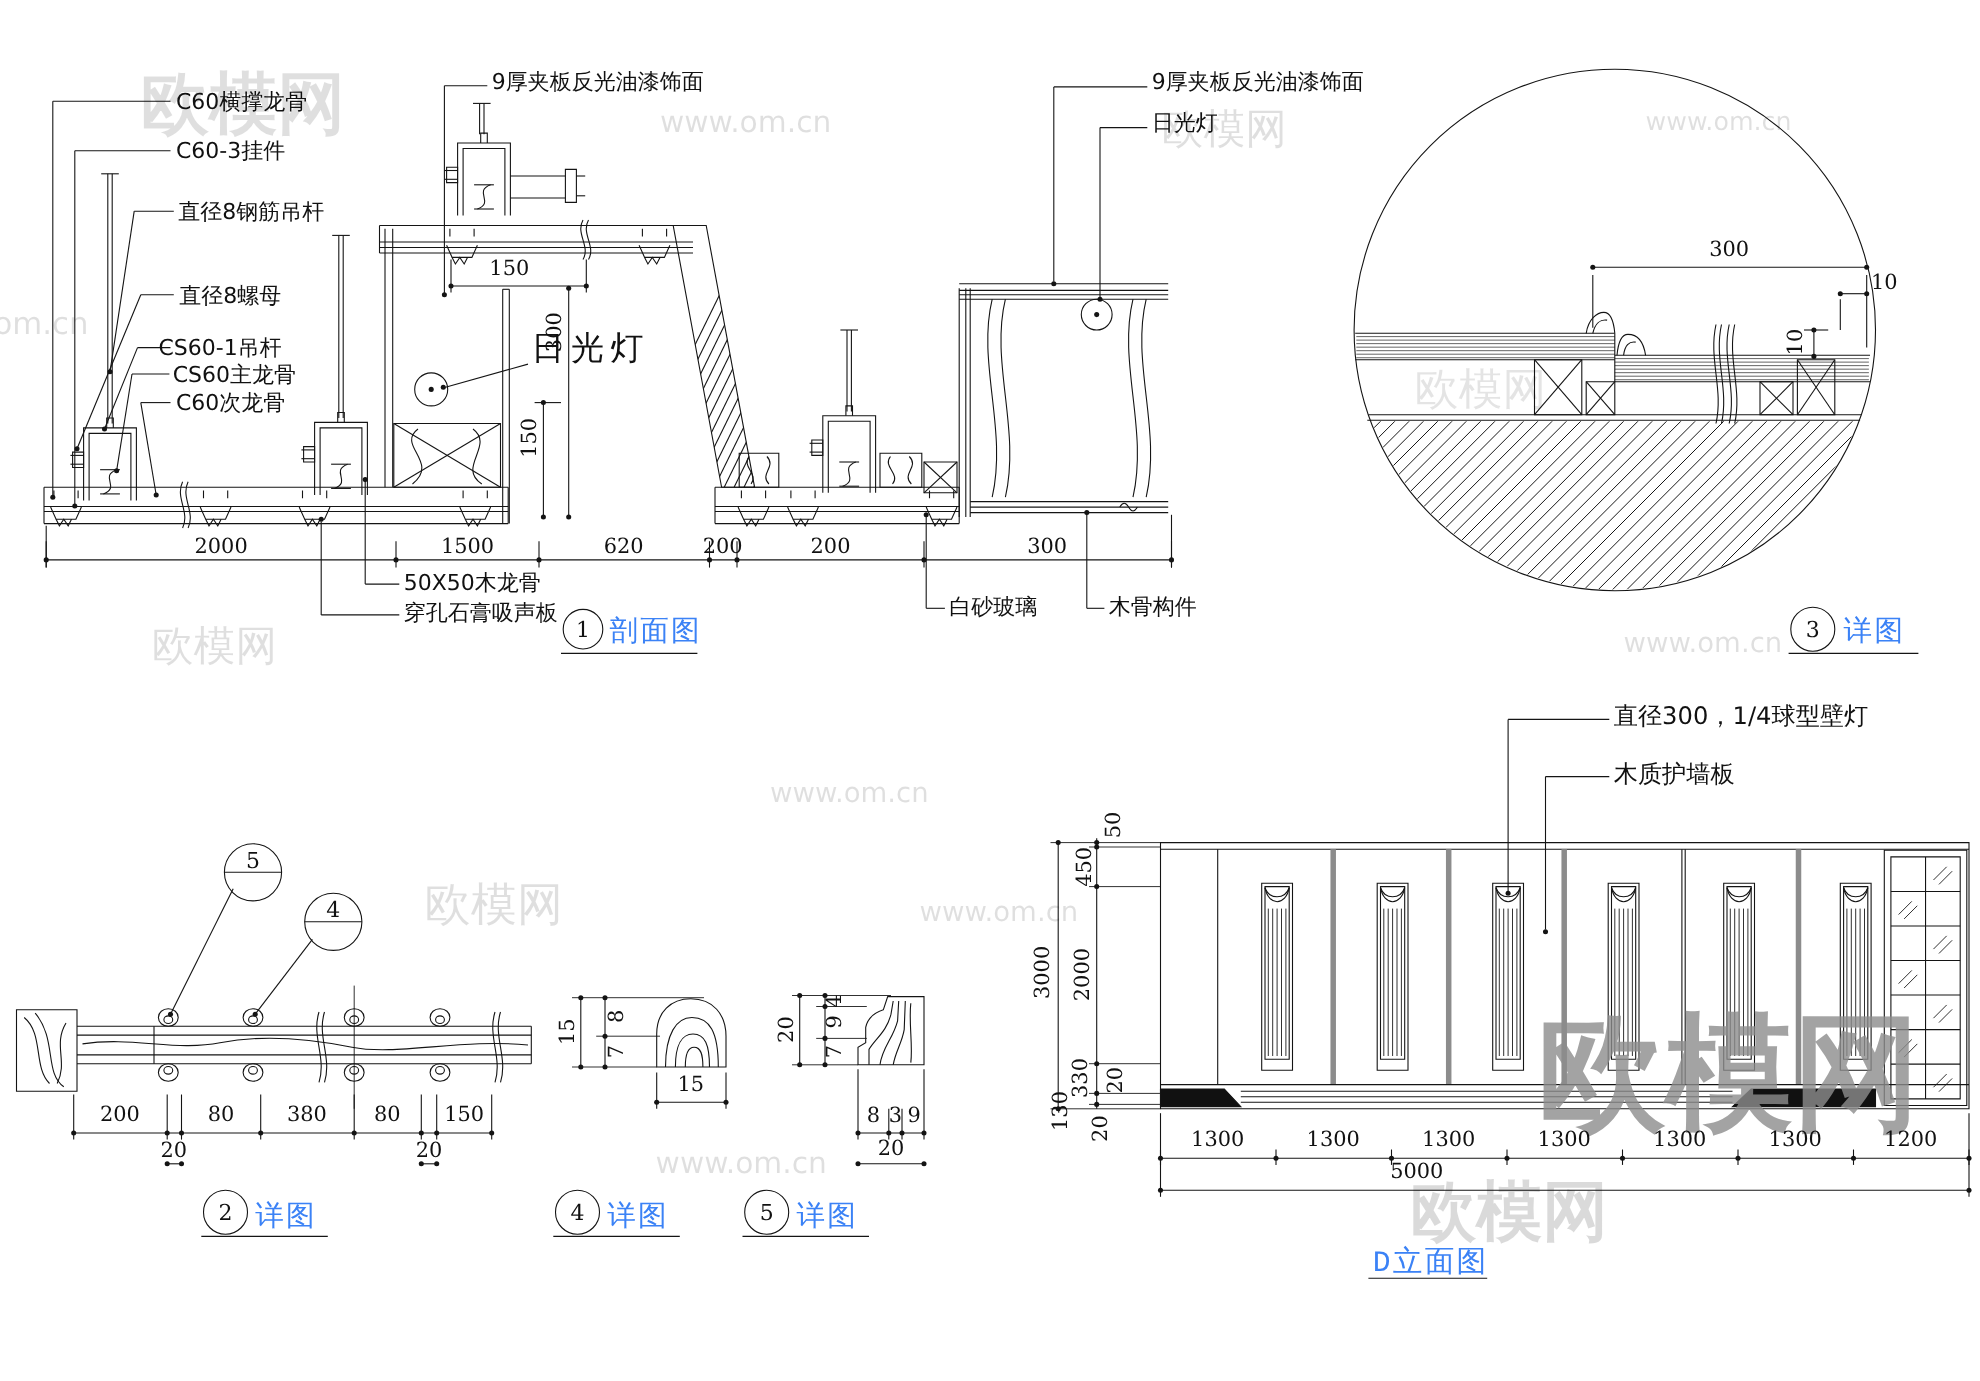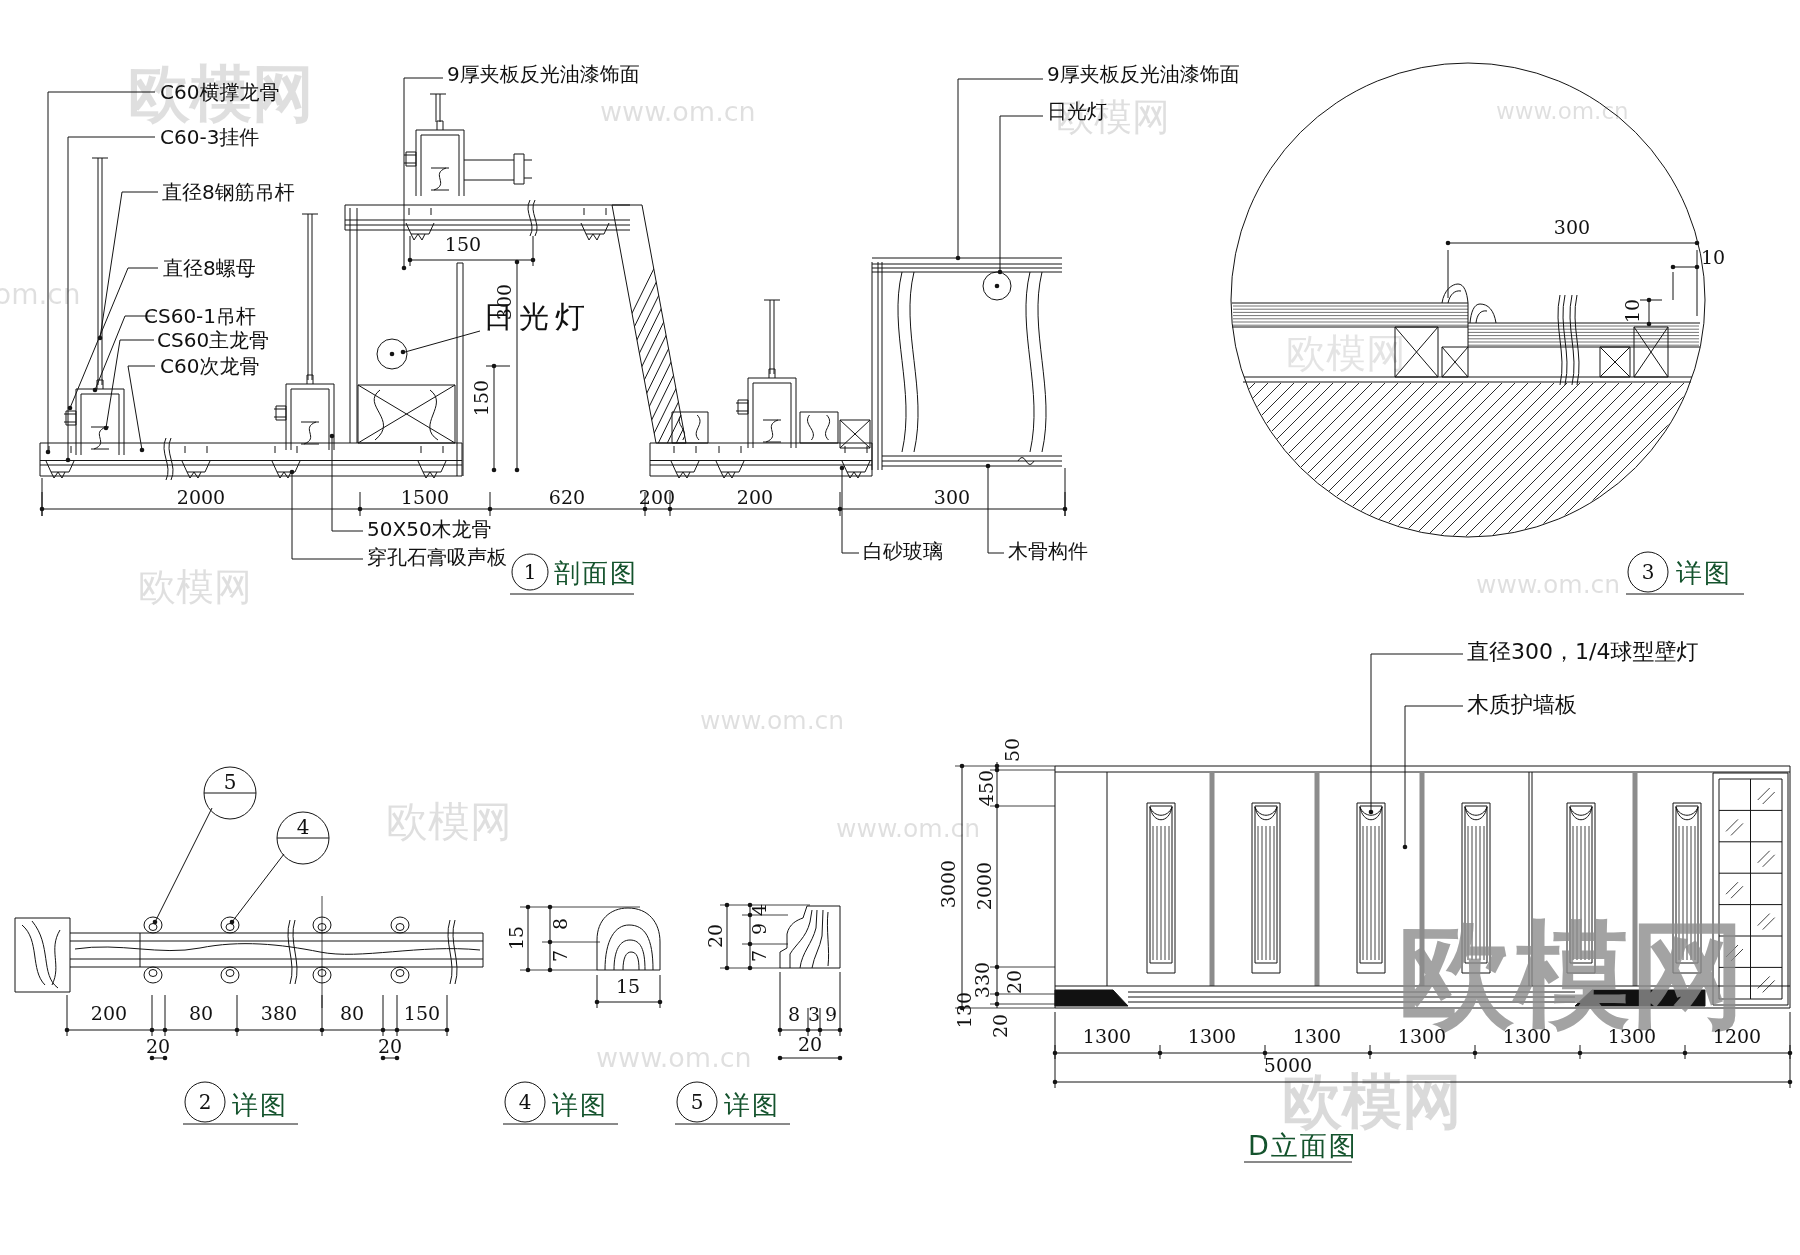--- a/index.html
+++ b/index.html
@@ -7,21 +7,21 @@
          font-family:"DejaVu Sans",sans-serif;color:#111;}
   #cad{position:absolute;left:0;top:0;}
   .t{position:absolute;font-size:20px;line-height:1.05;white-space:nowrap;color:#111;}
   .t.big{font-size:30px;letter-spacing:6px;}
   .t.e{font-size:22px;}
   .d{position:absolute;font-family:"DejaVu Serif","Liberation Serif",serif;font-size:19px;
      white-space:nowrap;transform:translate(-50%,-50%);color:#111;}
   .d.r{transform:translate(-50%,-50%) rotate(-90deg);}
   .n{position:absolute;font-family:"DejaVu Serif","Liberation Serif",serif;font-size:20px;
      transform:translate(-50%,-50%);color:#111;}
-  .ttl{position:absolute;font-size:26px;letter-spacing:2px;white-space:nowrap;color:#14532d;}
+  .ttl{position:absolute;font-size:26px;letter-spacing:2px;white-space:nowrap;color:#3b82f6;font-family:Liberation Mono, monospace;}
   .wm{position:absolute;color:#000;opacity:.12;white-space:nowrap;pointer-events:none;}
   .wm.big{color:#8d8d8d;opacity:.8;font-weight:bold;}
 </style>
 </head>
 <body>
 
 <div id="stage">
   <svg id="cad" width="1800" height="1255" viewBox="0 0 1800 1255">
     <defs>
       <clipPath id="cp3">

